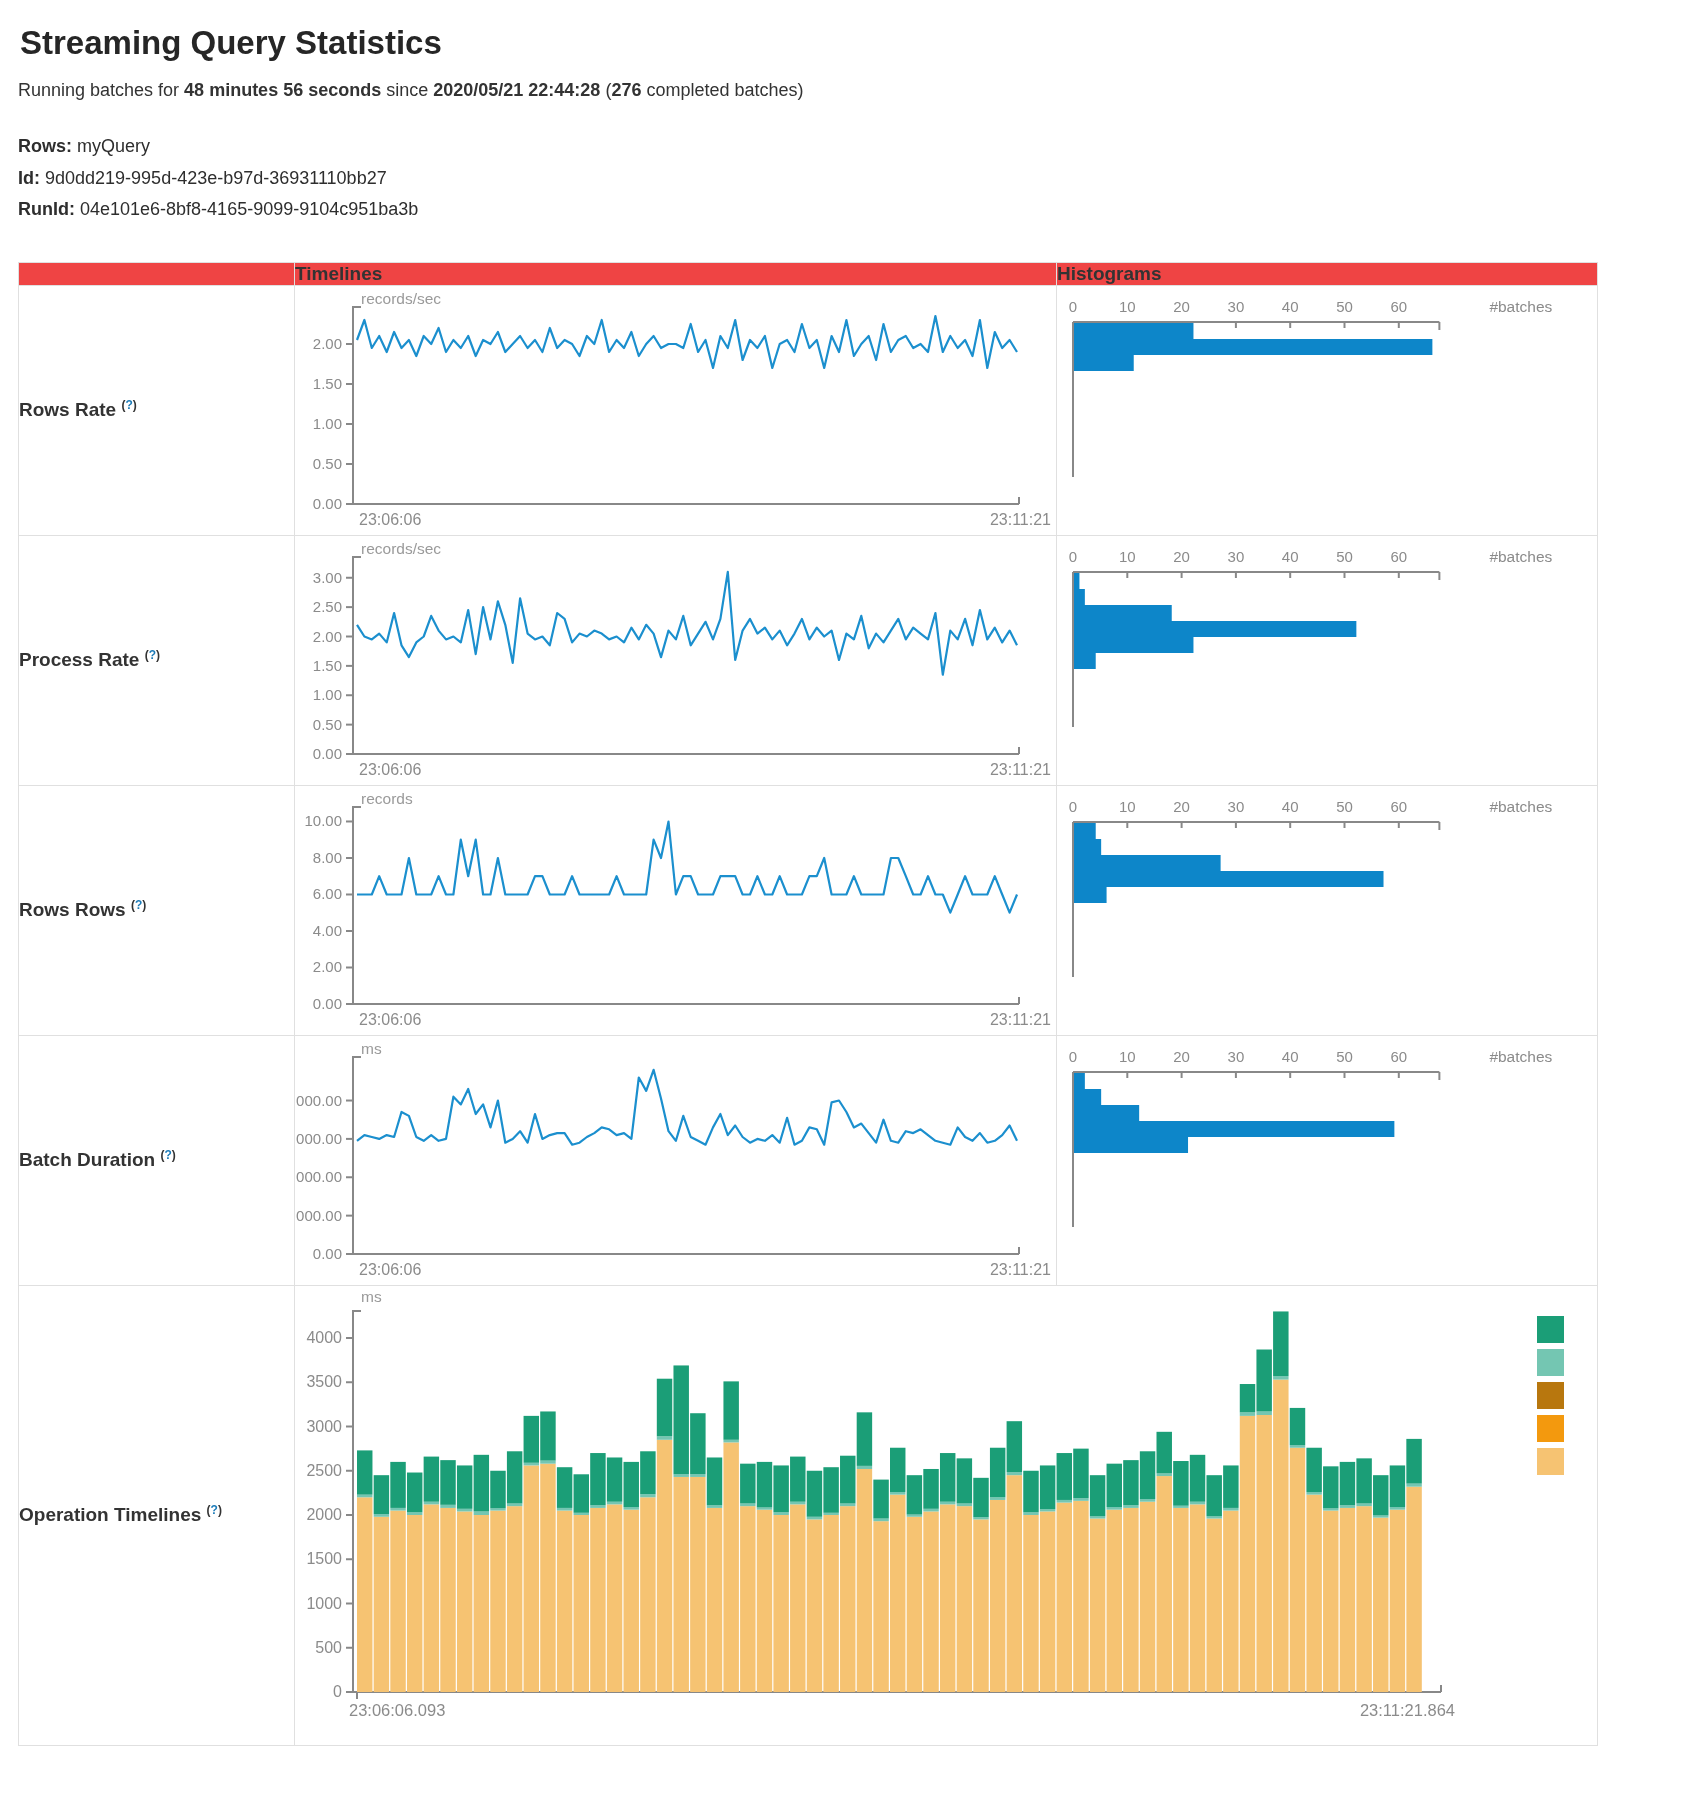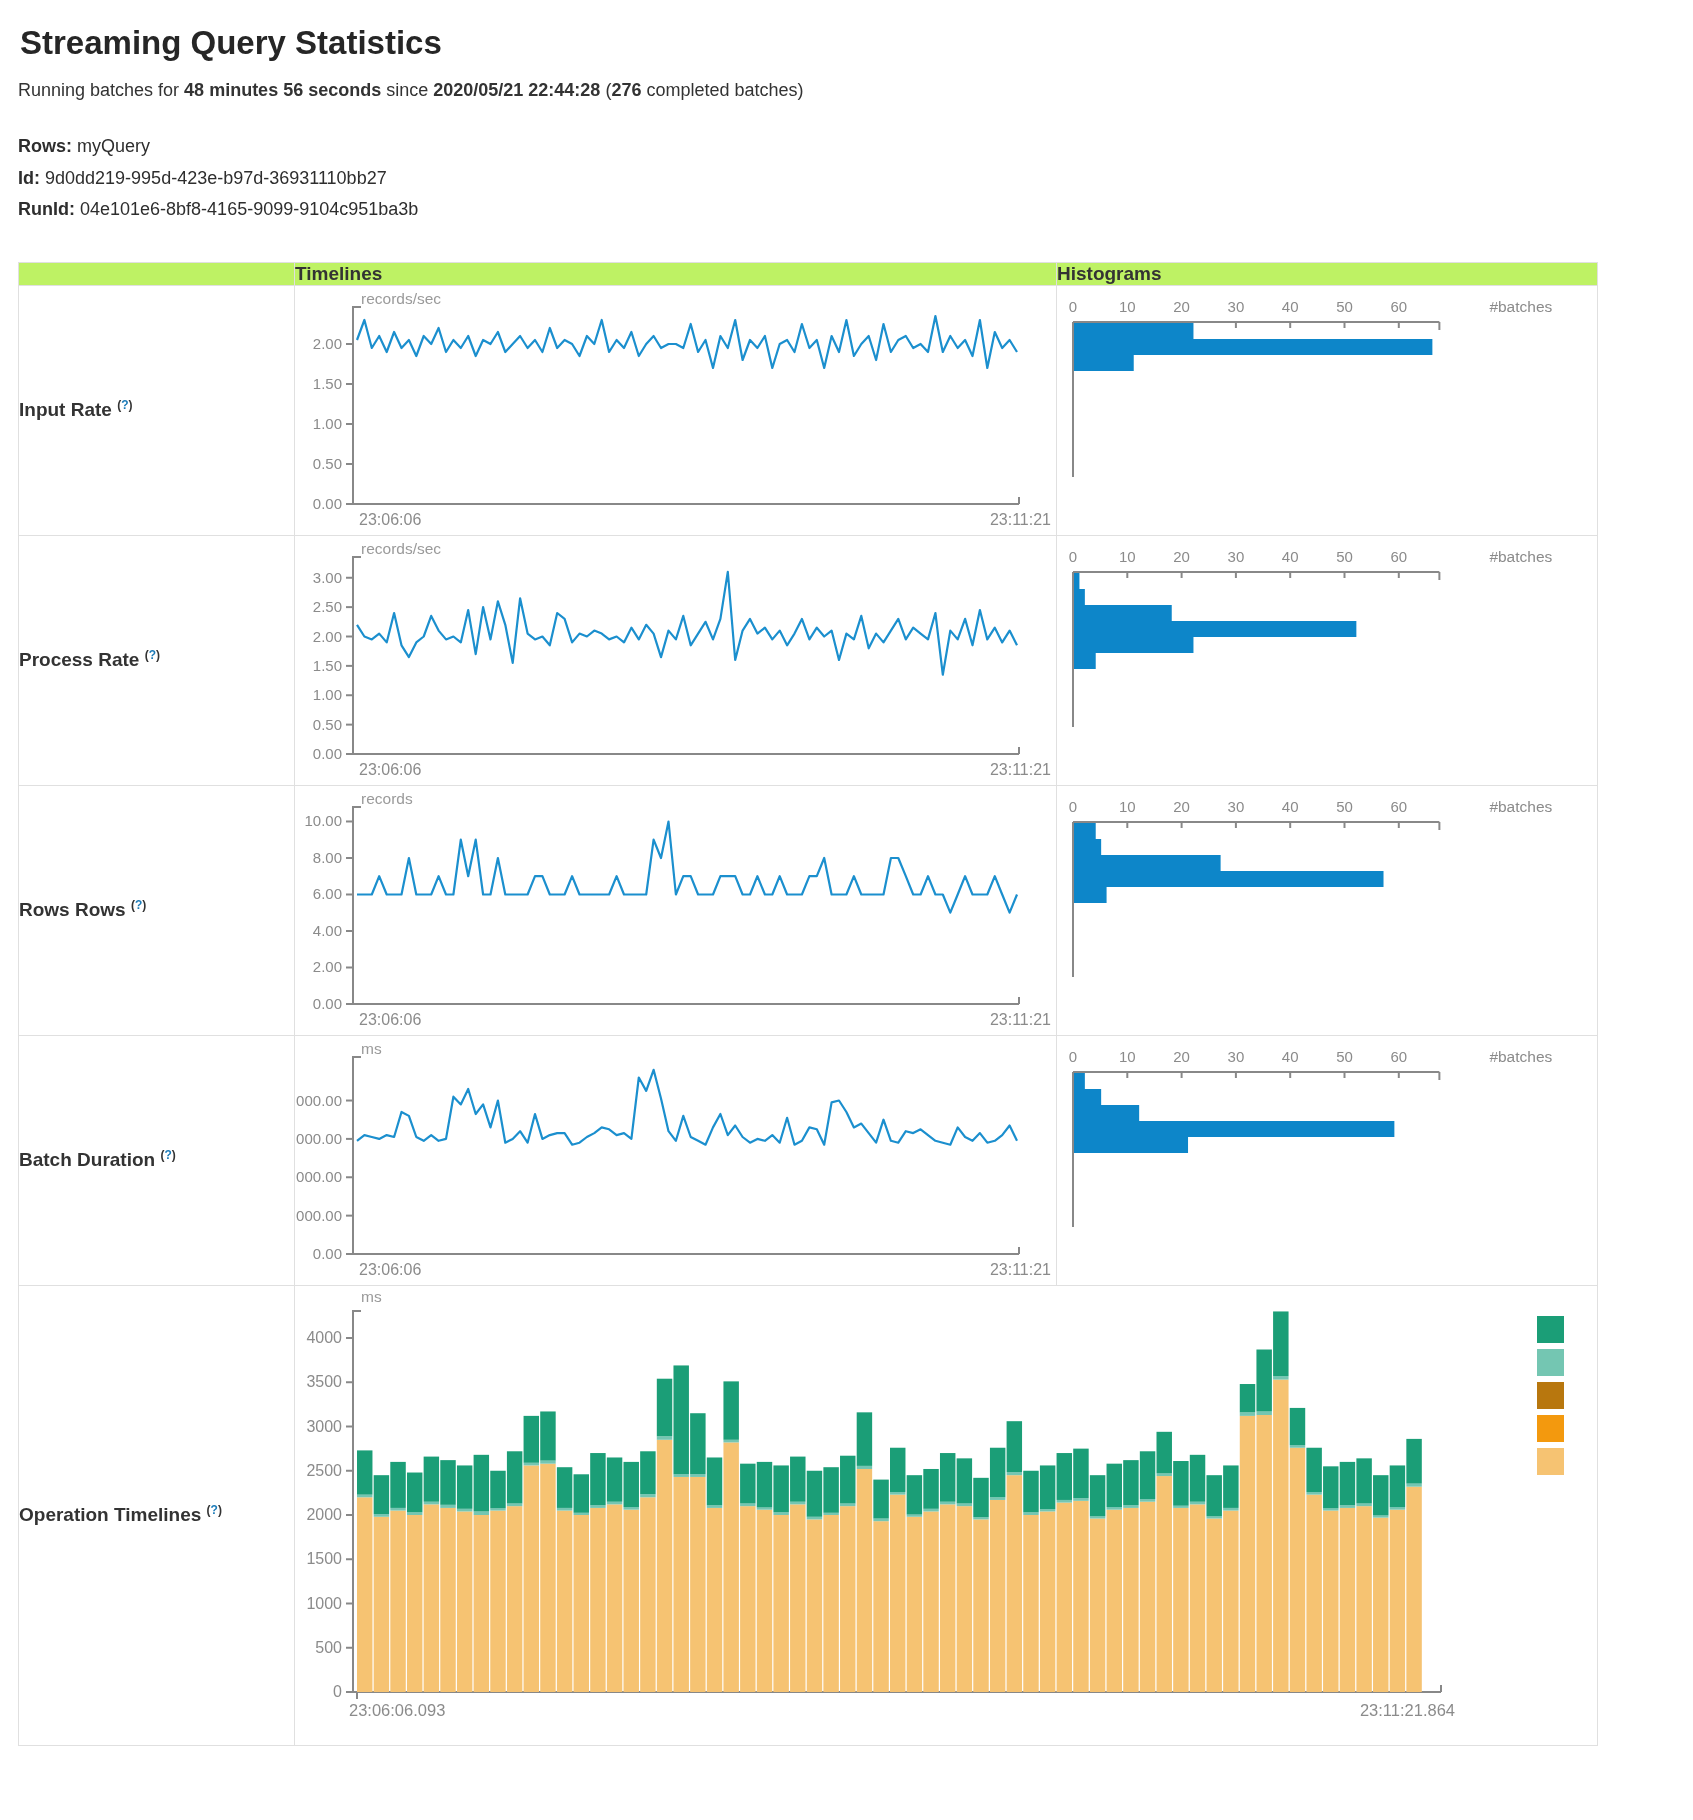--- a/index.html
+++ b/index.html
@@ -4,21 +4,21 @@
 <style>
   html,body{margin:0;padding:0;background:#fff;color:#2e2e2e;font-family:"Liberation Sans",sans-serif;}
   body{min-width:1680px;padding:14px 16px 24px 18px;}
   h1{font-size:33px;font-weight:700;margin:10px 0 0 2px;color:#262626;}
   .subtitle{margin-top:18px;font-size:18px;color:#333;}
   .subtitle b{font-weight:700;}
   .query-meta{margin-top:30px;font-size:18px;line-height:1.75;}
   .query-meta b{font-weight:700;}
   table.stats{border-collapse:collapse;margin-top:36px;table-layout:fixed;}
   table.stats th,table.stats td{border:1px solid #e0e0e0;padding:0;vertical-align:middle;}
-  th.hdr{font-size:19px;font-weight:700;text-align:left;padding:20px 12px;color:#333;background:#bef264;}
+  th.hdr{font-size:19px;font-weight:700;text-align:left;padding:20px 12px;color:#333;background:#ef4444;}
   td.label-cell{padding-left:14px;font-size:19px;font-weight:700;color:#333;}
   td.label-cell sup{font-size:12px;font-weight:700;}
   td.label-cell sup .q{color:#1c7bb8;}
   td.chart-cell{vertical-align:top;padding:0;}
   .row-sm{height:250px;}
   .row-lg{height:460px;}
   svg text{font-family:"Liberation Sans",sans-serif;}
   .chart{line-height:0;}
 </style>
 </head>
@@ -41,21 +41,21 @@
       <col style="width:540px">
     </colgroup>
   <tbody>
       <tr>
     <th class="hdr"></th>
     <th class="hdr">Timelines</th>
     <th class="hdr">Histograms</th>
   </tr>
 
   <tr class="row-sm">
-    <td class="label-cell"><span>Input Rate</span> <sup><span>(</span><span class="q">?</span><span>)</span></sup></td>
+    <td class="label-cell"><span>Rows Rate</span> <sup><span>(</span><span class="q">?</span><span>)</span></sup></td>
     <td class="chart-cell">
           <div class="chart"><svg width="760" height="248" viewBox="0 0 760 248">
               <text x="66" y="18" text-anchor="start" font-size="15.5" fill="#9a9a9a">records/sec</text>
               <line x1="58" y1="20" x2="58" y2="218" stroke="#888888" stroke-width="2"></line>
               <line x1="58" y1="21" x2="66" y2="21" stroke="#888888" stroke-width="2"></line>
               <line x1="58" y1="218" x2="724" y2="218" stroke="#888888" stroke-width="2"></line>
               <line x1="724" y1="218" x2="724" y2="211" stroke="#888888" stroke-width="2"></line>
               <line x1="51" y1="58" x2="58" y2="58" stroke="#888888" stroke-width="2"></line>
               <text x="47" y="63" text-anchor="end" font-size="15" fill="#8b8b8b">2.00</text>
               <line x1="51" y1="98.00000000000001" x2="58" y2="98.00000000000001" stroke="#888888" stroke-width="2"></line>

